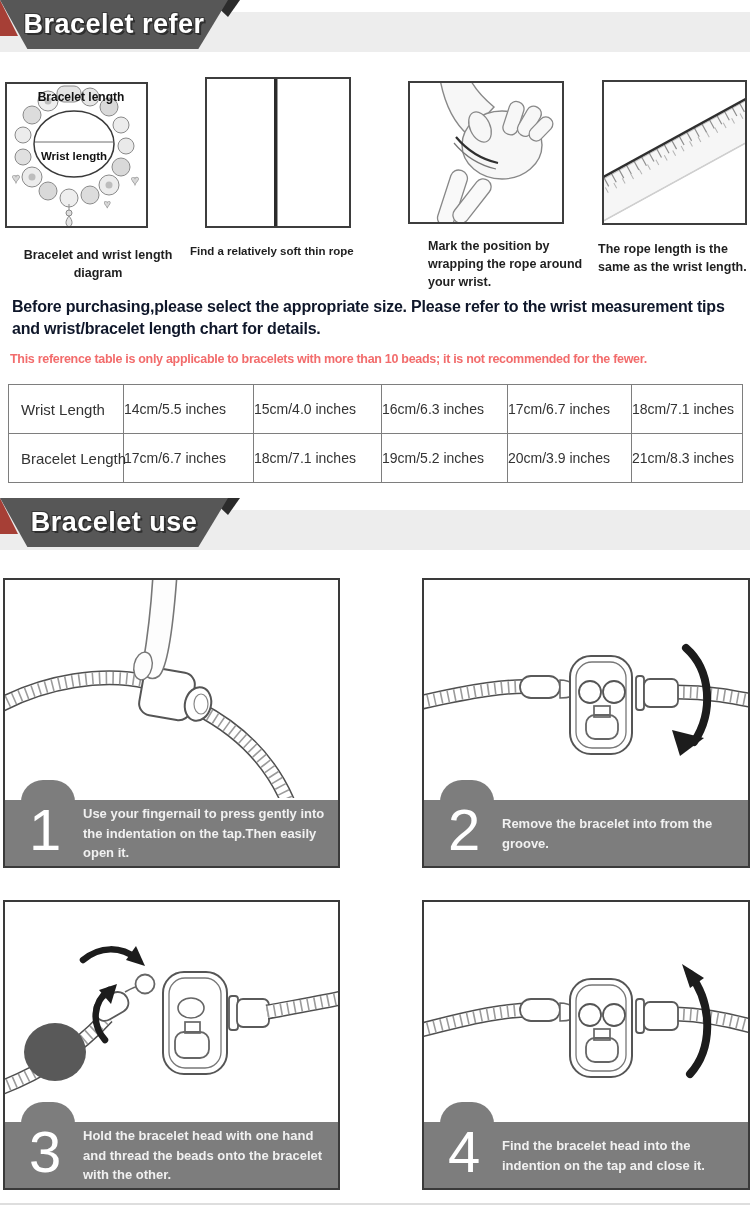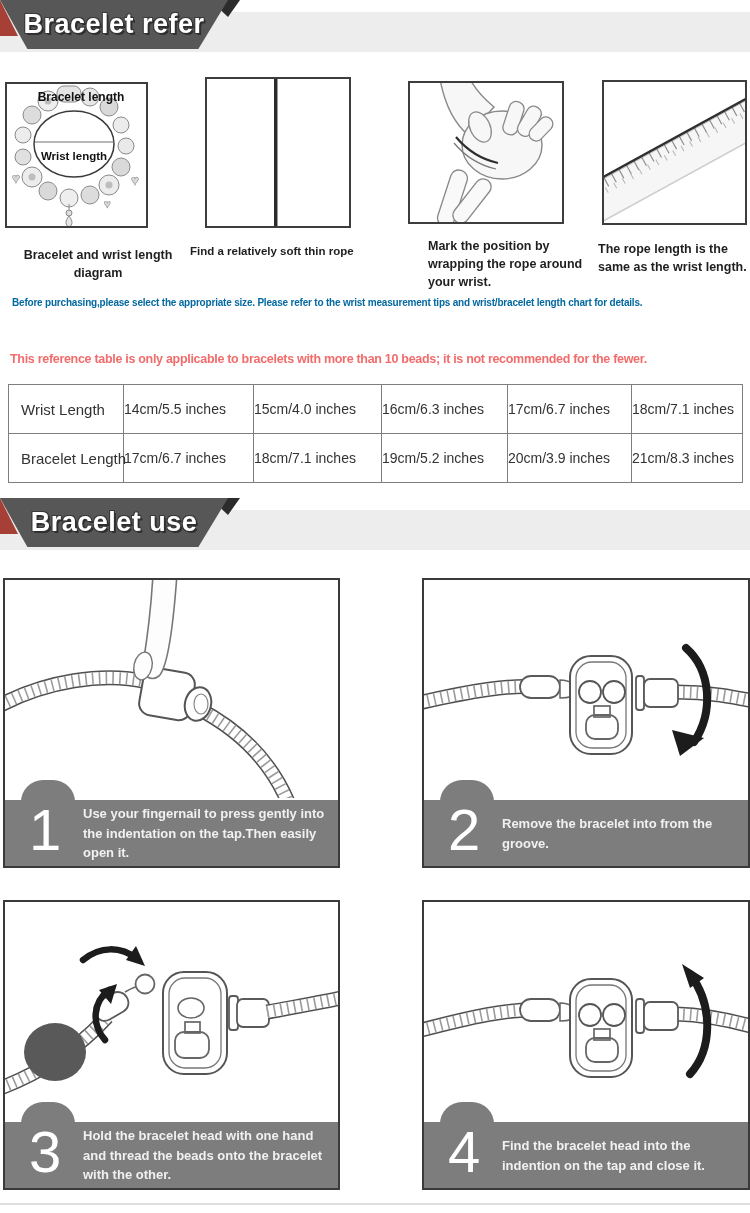--- a/index.html
+++ b/index.html
@@ -22,22 +22,22 @@
                  text-shadow:2px 2px 0 #2f2f2f,-1px -1px 0 #3a3a3a,1px -1px 0 #3a3a3a,-1px 1px 0 #3a3a3a,1px 1px 0 #3a3a3a; }
 
   
   .tip-box { position:absolute; background:#fff; border:2px solid #3d3d3d; }
   .tip-caption { position:absolute; font-weight:bold; color:#1f1f1f; font-size:12.5px; line-height:1.45; }
   .center { text-align:center; }
   .rope-line { position:absolute; top:0; bottom:0; left:47%; width:3px; background:#2b2b2b; }
   .rope-line-soft { position:absolute; top:0; bottom:0; left:calc(47% + 3px); width:1px; background:#9a9a9a; }
 
   
-  .note { position:absolute; left:12px; top:296px; width:728px; font-size:10px; font-weight:bold;
-          color:#0369a1; line-height:1.4; letter-spacing:-0.2px; }
+  .note { position:absolute; left:12px; top:296px; width:728px; font-size:16px; font-weight:bold;
+          color:#0f172a; line-height:1.4; letter-spacing:-0.2px; }
   .warning { position:absolute; left:10px; top:352px; font-size:12.5px; font-weight:bold;
              color:#f26c6c; letter-spacing:-0.3px; white-space:nowrap; }
 
   
   .size-table { position:absolute; left:8px; top:384px; width:734px; border-collapse:collapse; table-layout:fixed; }
   .size-table td { border:1px solid #7e7e7e; height:49px; font-size:14px; color:#333; text-align:left; white-space:nowrap; }
   .size-table td.rowlabel { text-align:left; padding-left:12px; font-size:15px; }
 
   
   .step-panel { position:absolute; border:2px solid #3a3a3a; background:#fff; }

